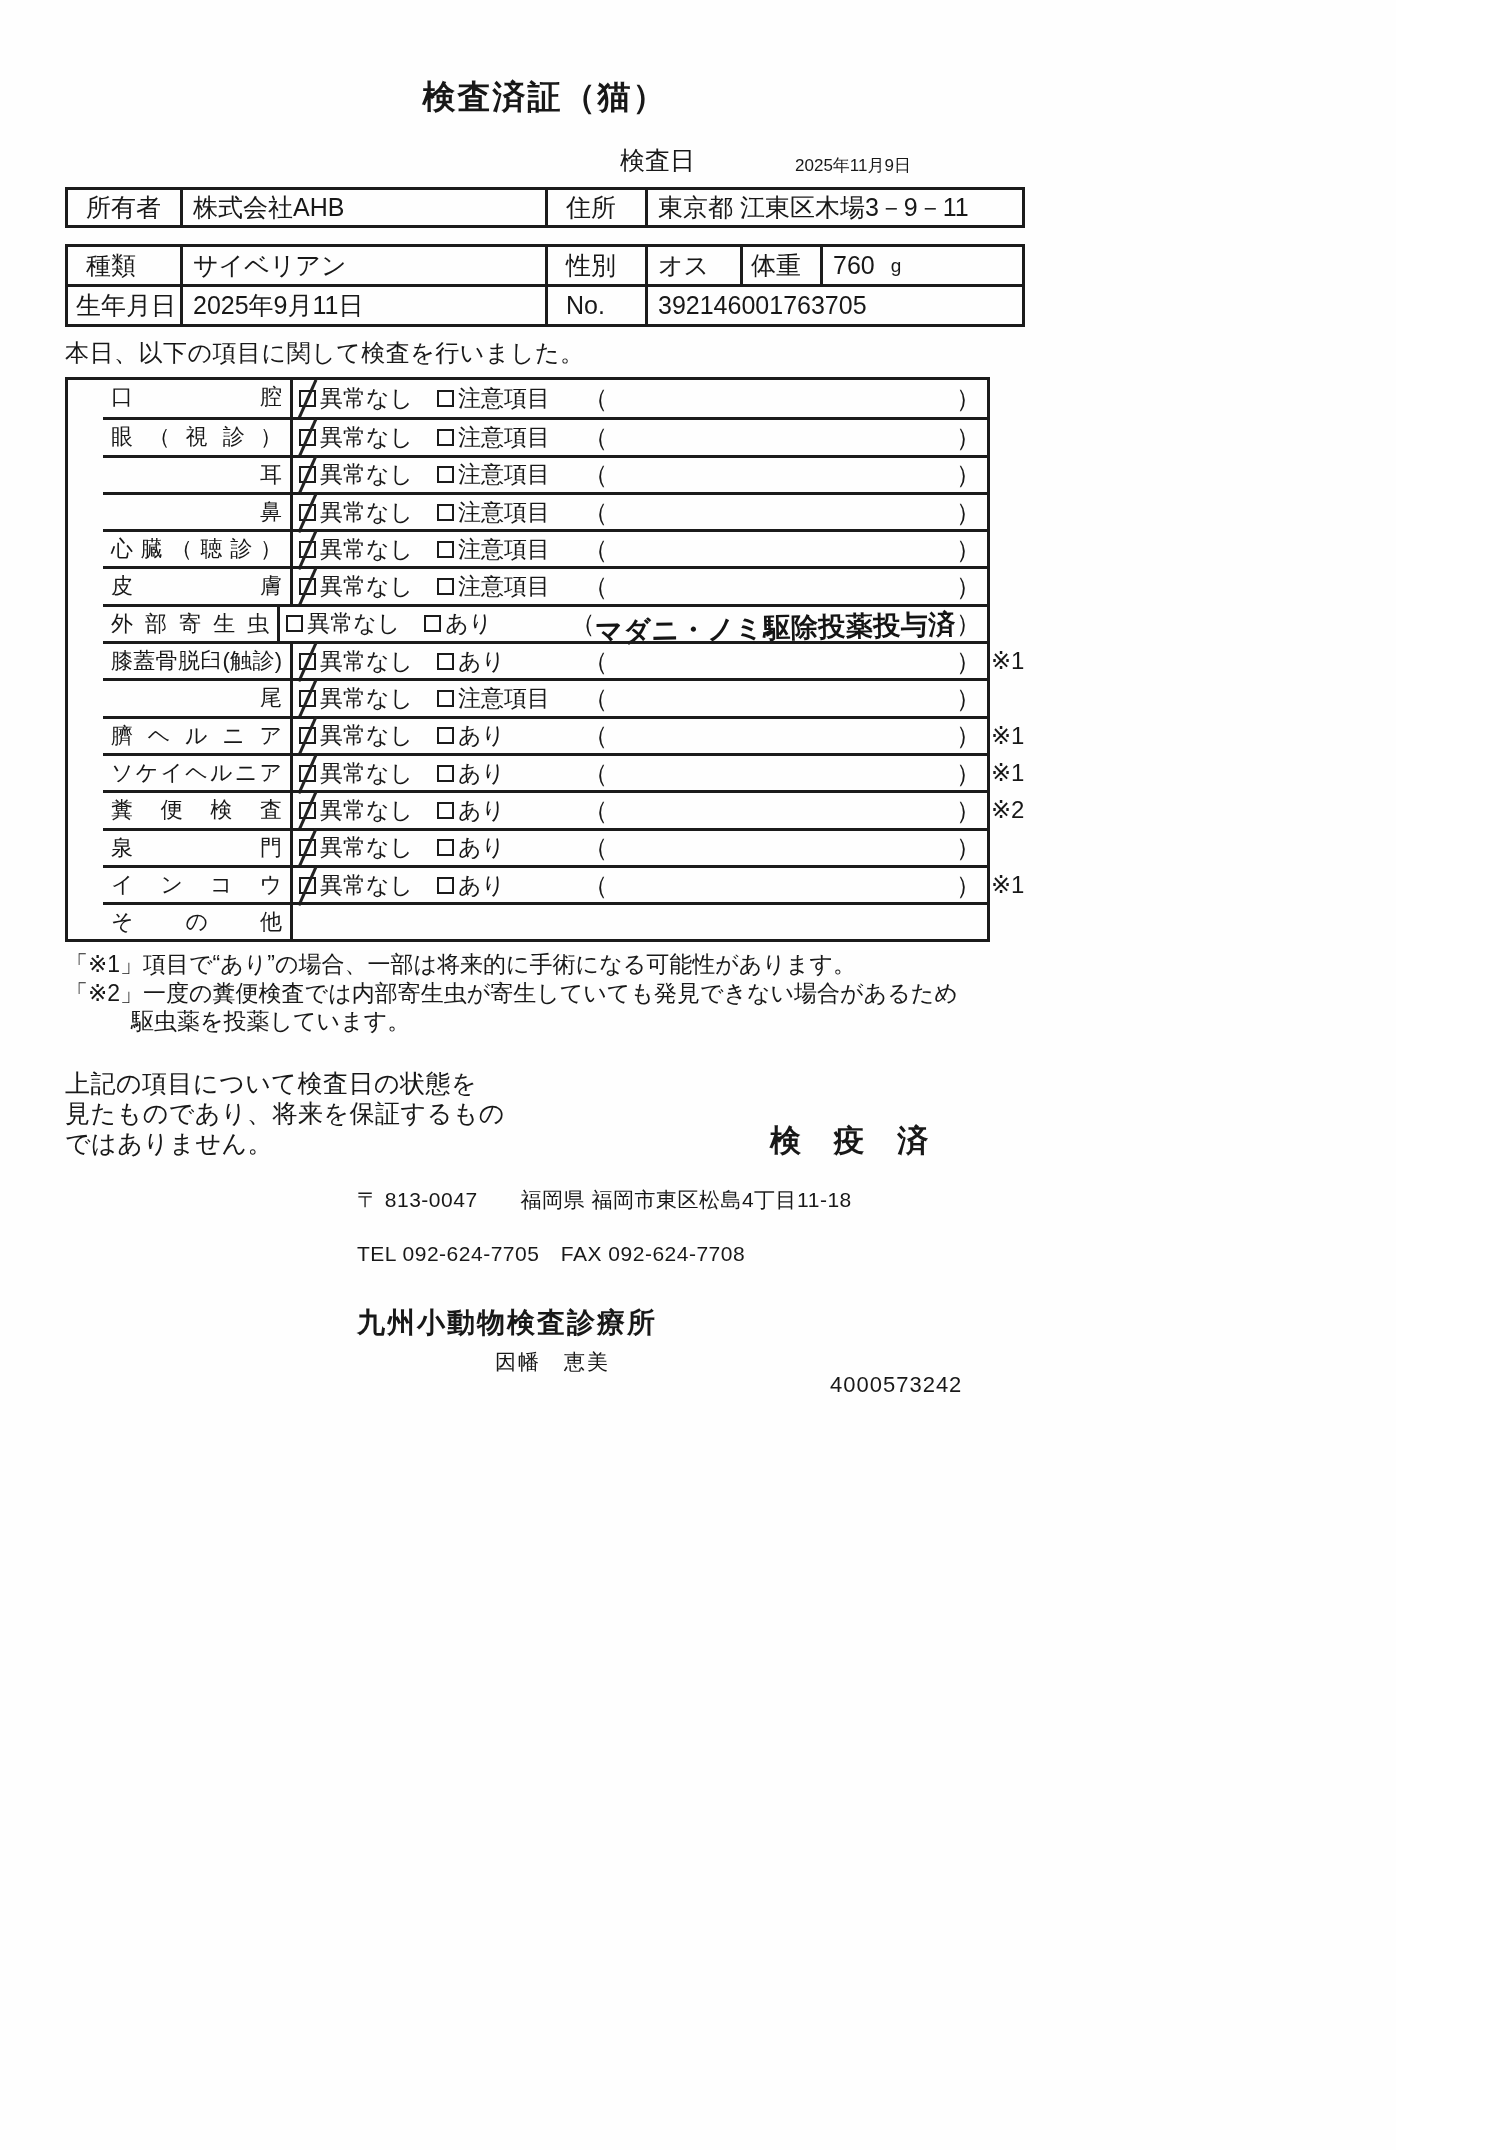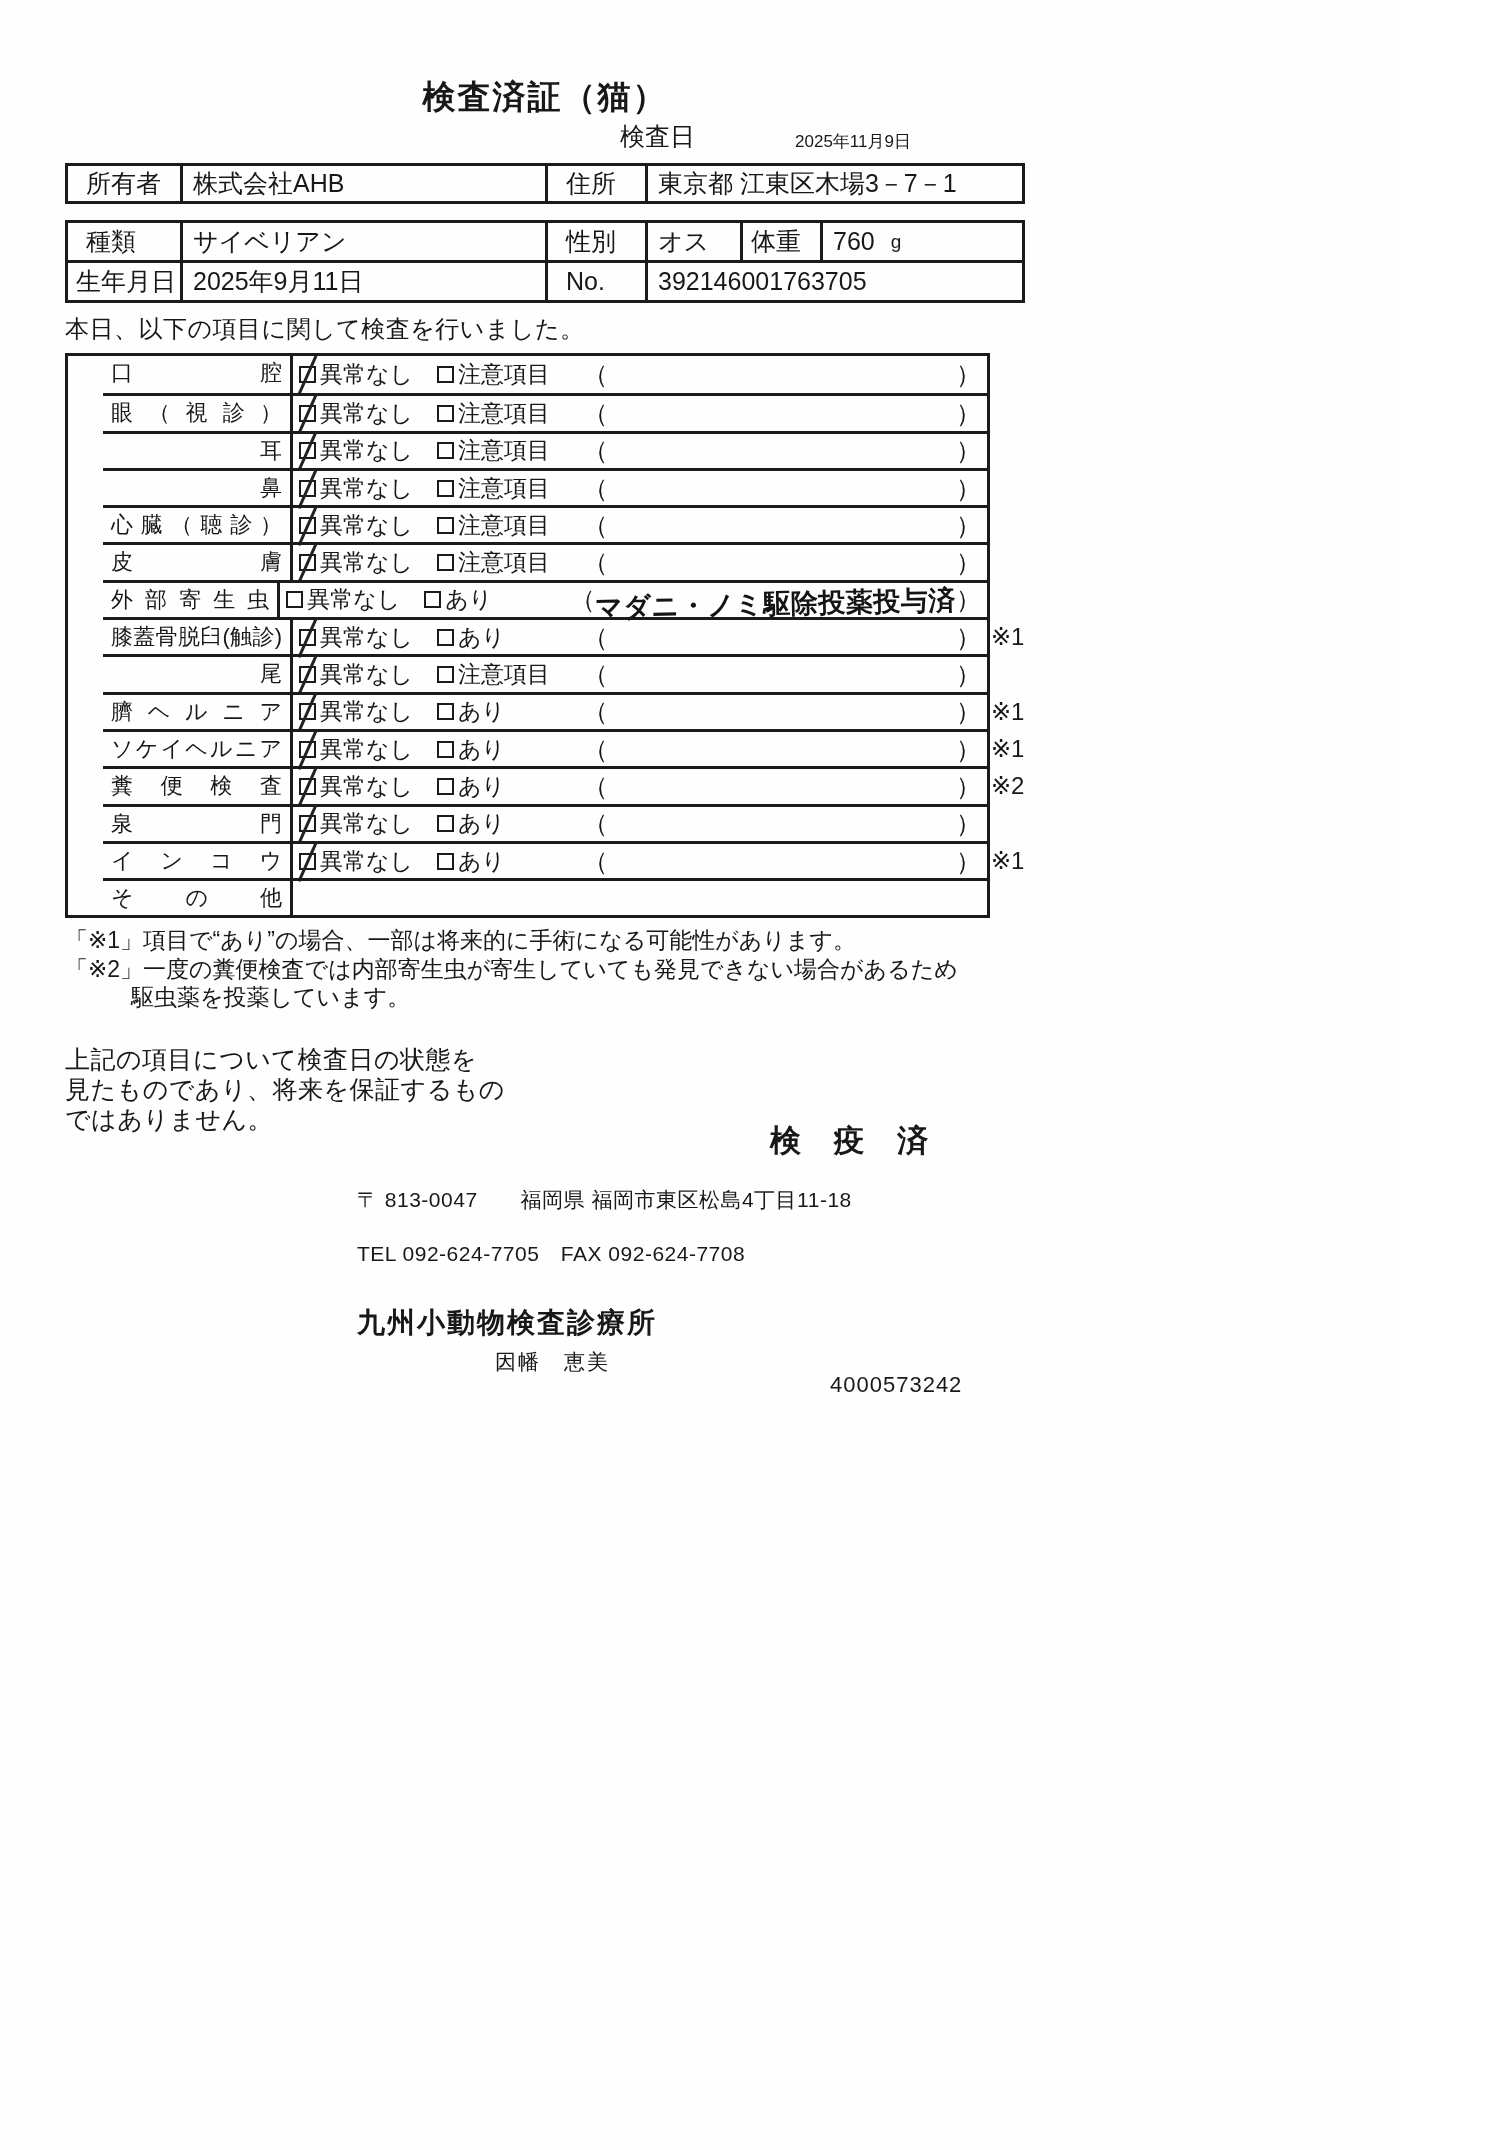--- a/index.html
+++ b/index.html
@@ -6,21 +6,21 @@
   html,body { background:#ffffff; }
   .page {
     position:relative; width:1396px; height:2150px; background:#fefefe;
     font-family:"Liberation Sans","DejaVu Sans",sans-serif;
     color:#181818; overflow:hidden;
   }
   .doc { position:absolute; left:65px; top:0; width:960px; }
 
   .title { margin-top:75px; text-align:center; font-size:33px; font-weight:700; letter-spacing:2px; }
 
-  .date-line { display:flex; align-items:flex-end; font-size:25px; }
+  .date-line { margin-top:24px; display:flex; align-items:flex-end; font-size:25px; }
   .date-line .lbl { margin-left:555px; }
   .date-line .val { margin-left:auto; padding-right:14px; }
 
   .h-table { border:3px solid #1b1b1b; display:grid; width:960px; }
   .h-cell { display:flex; align-items:center; font-size:25px; border-right:3px solid #1b1b1b; height:35px; padding-left:10px; overflow:hidden; white-space:nowrap; }
   .h-cell.lbl { padding-left:18px; }
   .h-cell.pad-sm { padding-left:8px; }
   .h-cell.last { border-right:none; }
   .t1 { margin-top:10px; grid-template-columns:115px 365px 100px 1fr; }
   .t2 { margin-top:16px; width:960px; border:3px solid #1b1b1b; }
@@ -86,21 +86,21 @@
 
     <div class="date-line">
       <span class="lbl">検査日</span>
       <span class="val">2025年11月9日</span>
     </div>
 
     <div class="h-table t1">
       <div class="h-cell lbl">所有者</div>
       <div class="h-cell">株式会社AHB</div>
       <div class="h-cell lbl">住所</div>
-      <div class="h-cell last">東京都 江東区木場3－7－1</div>
+      <div class="h-cell last">東京都 江東区木場3－9－11</div>
     </div>
 
     <div class="t2">
       <div class="row row1">
         <div class="h-cell lbl">種類</div>
         <div class="h-cell">サイベリアン</div>
         <div class="h-cell lbl">性別</div>
         <div class="h-cell">オス</div>
         <div class="h-cell pad-sm">体重</div>
         <div class="h-cell last weight-cell">

